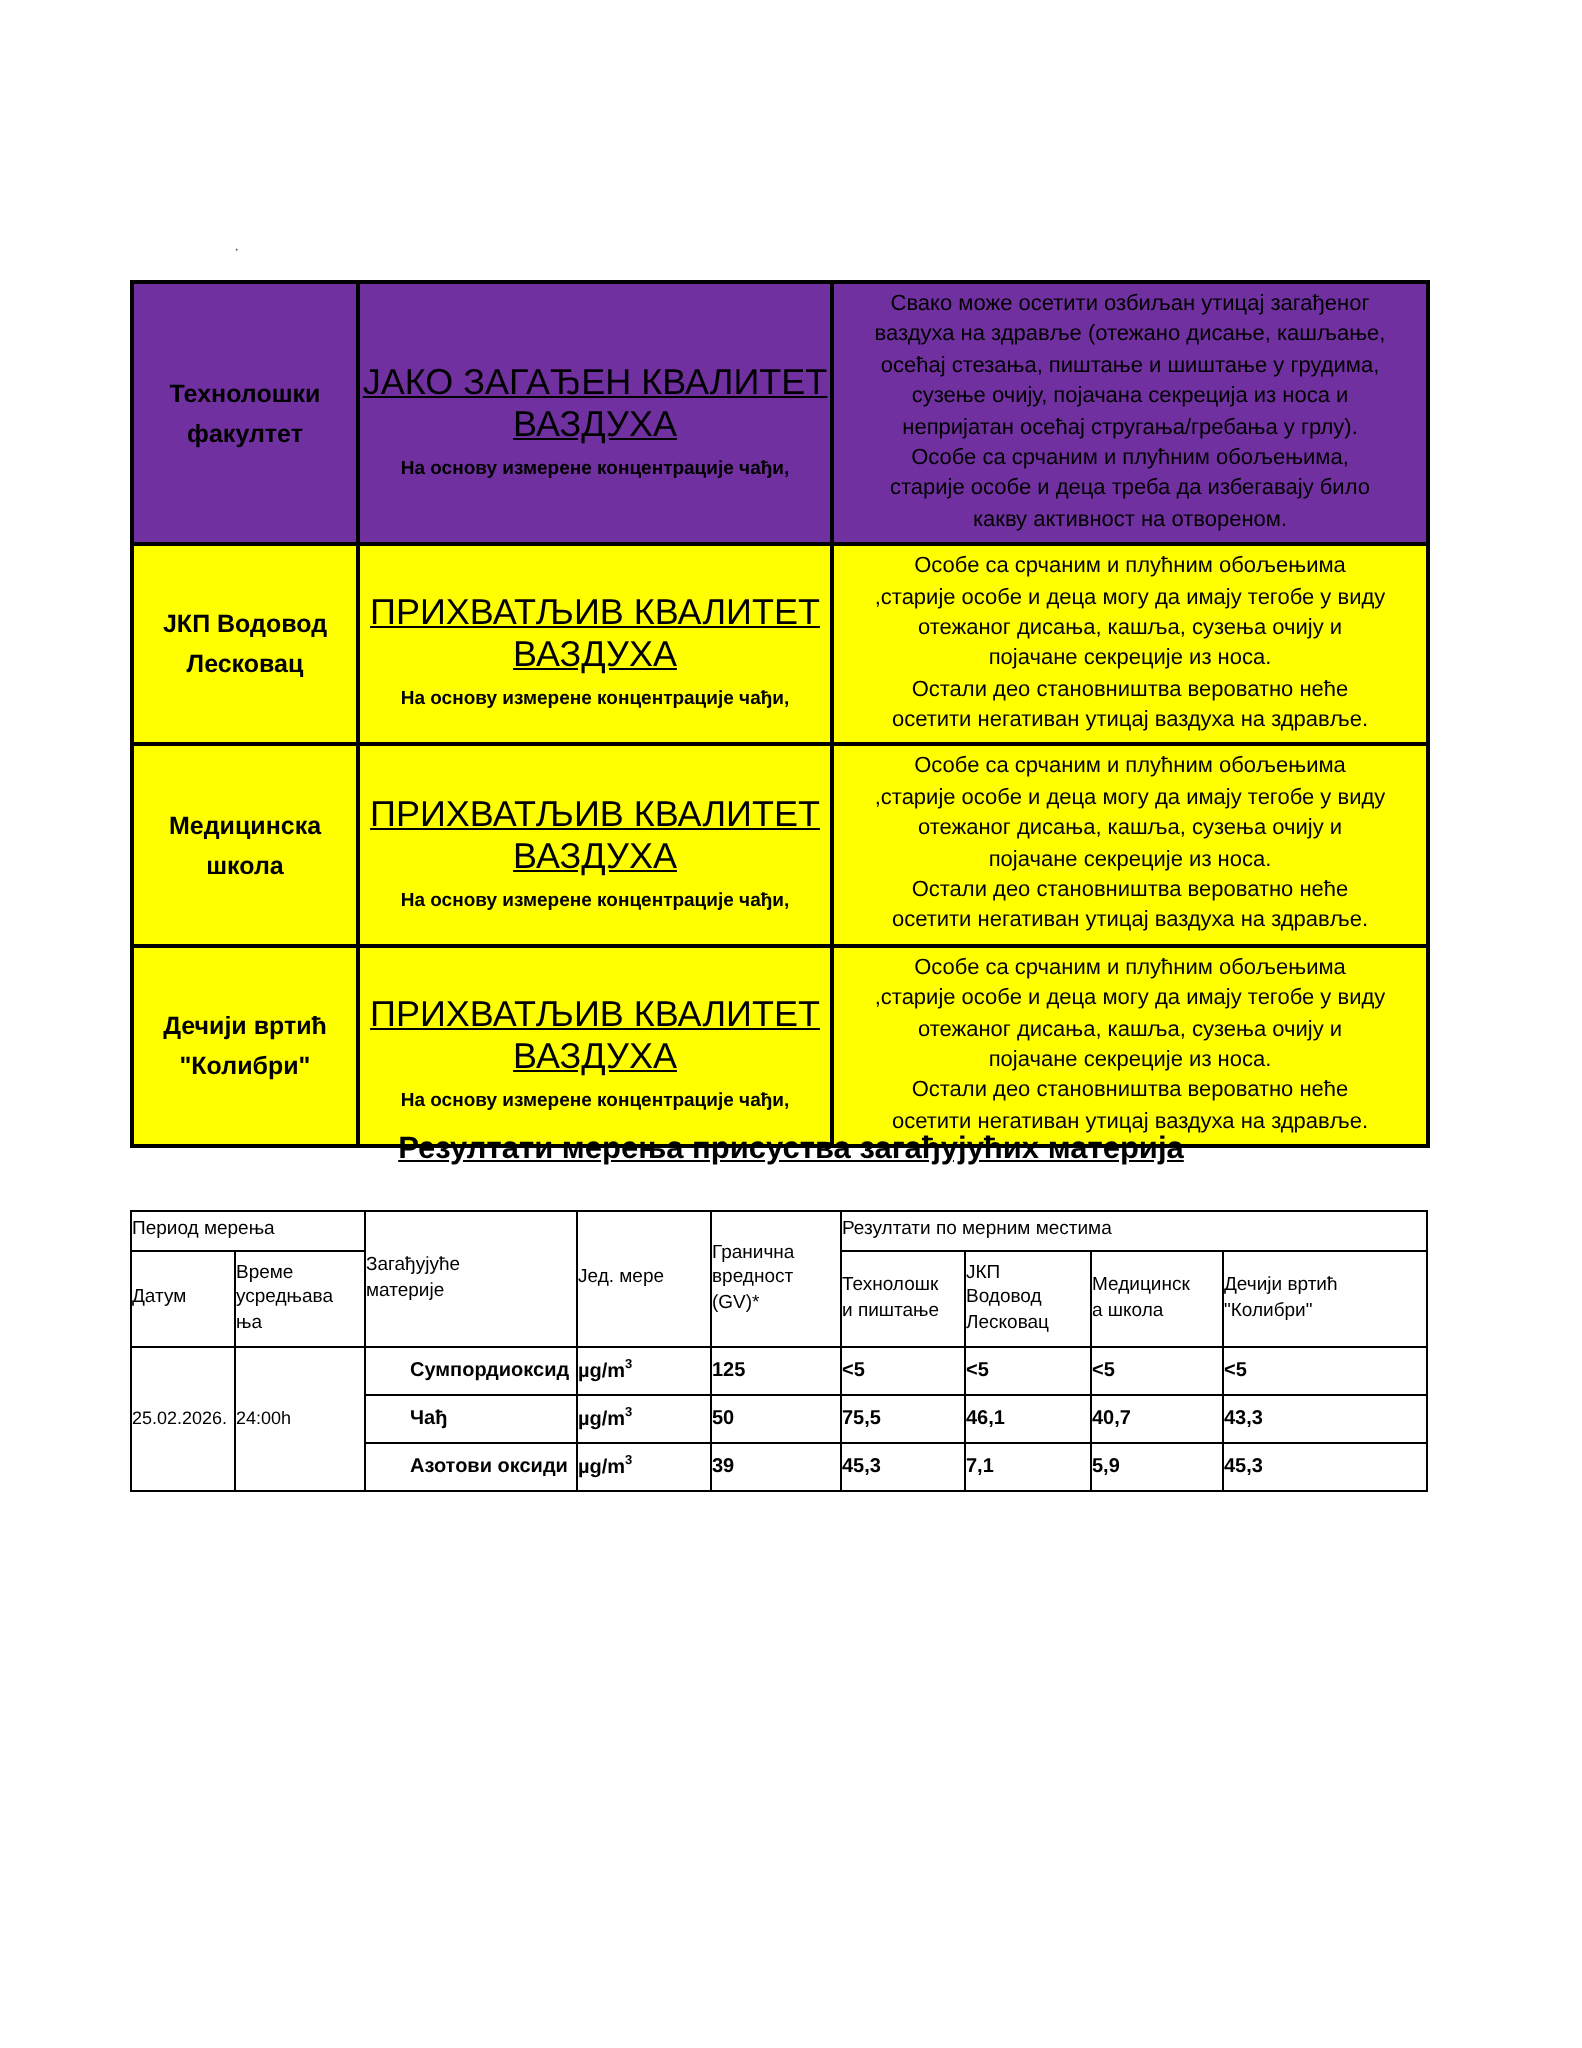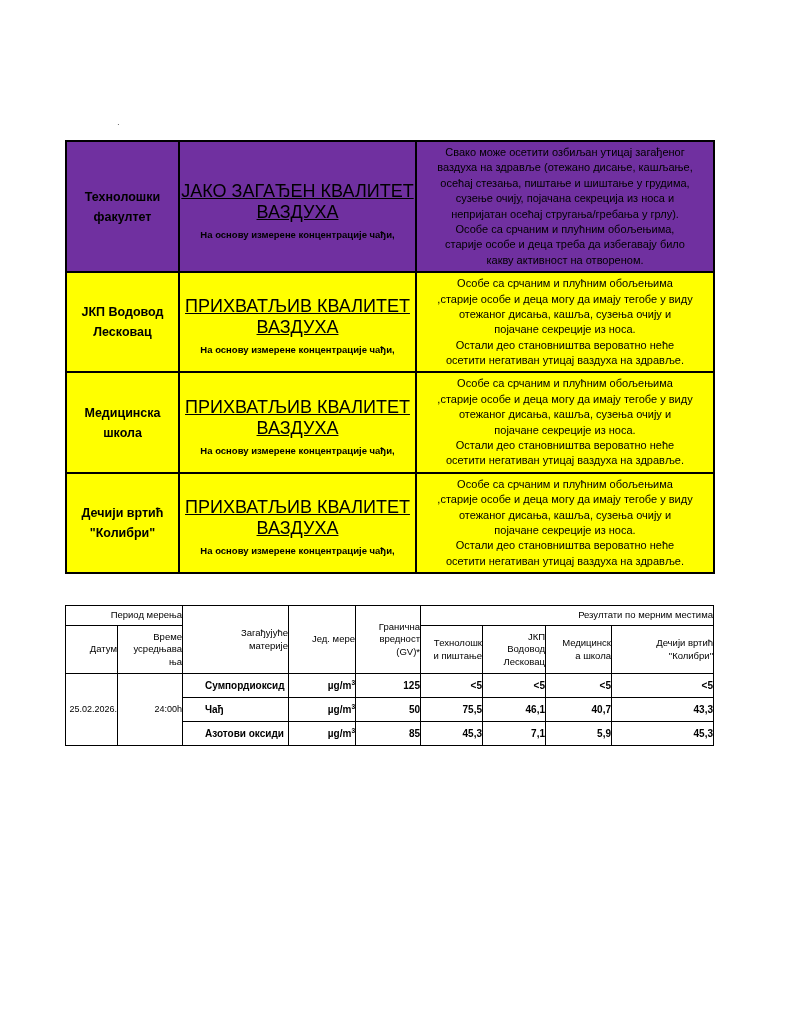--- a/index.html
+++ b/index.html
@@ -35,21 +35,21 @@
   .impact  { font-size:11px; font-weight:400; line-height:1.4; white-space:pre-line; padding:3px 20px; }
   .r1 { height:81px; } .r2 { height:98px; } .r3 { height:93px; } .r4 { height:92px; }
 
   
   .h2 { position:absolute; top:566px; left:0; width:100%; text-align:center; font-size:15.5px; font-weight:700; }
   .h2 span { text-decoration:underline; }
 
   
   .t2 { position:absolute; left:65px; top:605px; width:648px; }
   .t2 th, .t2 td {
-    border:1.5px solid #000; text-align:right; vertical-align:middle;
+    border:1.5px solid #000; text-align:left; vertical-align:middle;
     font-weight:400; font-size:9.5px; white-space:pre-line; line-height:1.3; overflow:hidden;
   }
   .t2 .hA th { height:20px; }
   .t2 .hB th { height:48px; }
   .t2 .dr td { height:24px; }
   .t2 .pollutant { text-align:left; padding-left:22px; font-weight:700; font-size:10px; }
   .t2 .unit, .t2 .limit, .t2 .val { font-weight:700; font-size:10px; }
   .t2 sup { font-size:6.5px; vertical-align:super; }
   .t2 .datetime { font-size:9px; }
 
@@ -109,20 +109,21 @@
       <td class="assess">
         <div class="a-title">ПРИХВАТЉИВ КВАЛИТЕТ ВАЗДУХА</div>
         <div class="a-note">На основу измерене концентрације чађи,</div>
       </td>
       <td class="impact">Особе са срчаним и плућним обољењима ,старије особе и деца могу да имају тегобе у виду отежаног дисања, кашља, сузења очију и појачане секреције из носа.
 Остали део становништва вероватно неће осетити негативан утицај ваздуха на здравље.</td>
     </tr>
   </tbody>
     </table>
 
+  <div class="h2"><span>Резултати мерења присуства загађујућих материја</span></div>
 
   <table class="t2">
     <colgroup>
       <col style="width:52px">
         <col style="width:65px">
         <col style="width:106px">
         <col style="width:67px">
         <col style="width:65px">
       <col style="width:62px">
         <col style="width:63px">
@@ -171,21 +172,21 @@
       <td class="unit"><span>µg/m</span><sup>3</sup></td>
       <td class="limit">50</td>
       <td class="val">75,5</td>
       <td class="val">46,1</td>
       <td class="val">40,7</td>
       <td class="val">43,3</td>
     </tr>
     <tr class="dr">
       <td class="pollutant">Азотови оксиди</td>
       <td class="unit"><span>µg/m</span><sup>3</sup></td>
-      <td class="limit">85</td>
+      <td class="limit">39</td>
       <td class="val">45,3</td>
       <td class="val">7,1</td>
       <td class="val">5,9</td>
       <td class="val">45,3</td>
     </tr>
   </tbody>
     </table>
 
 
 </div>

